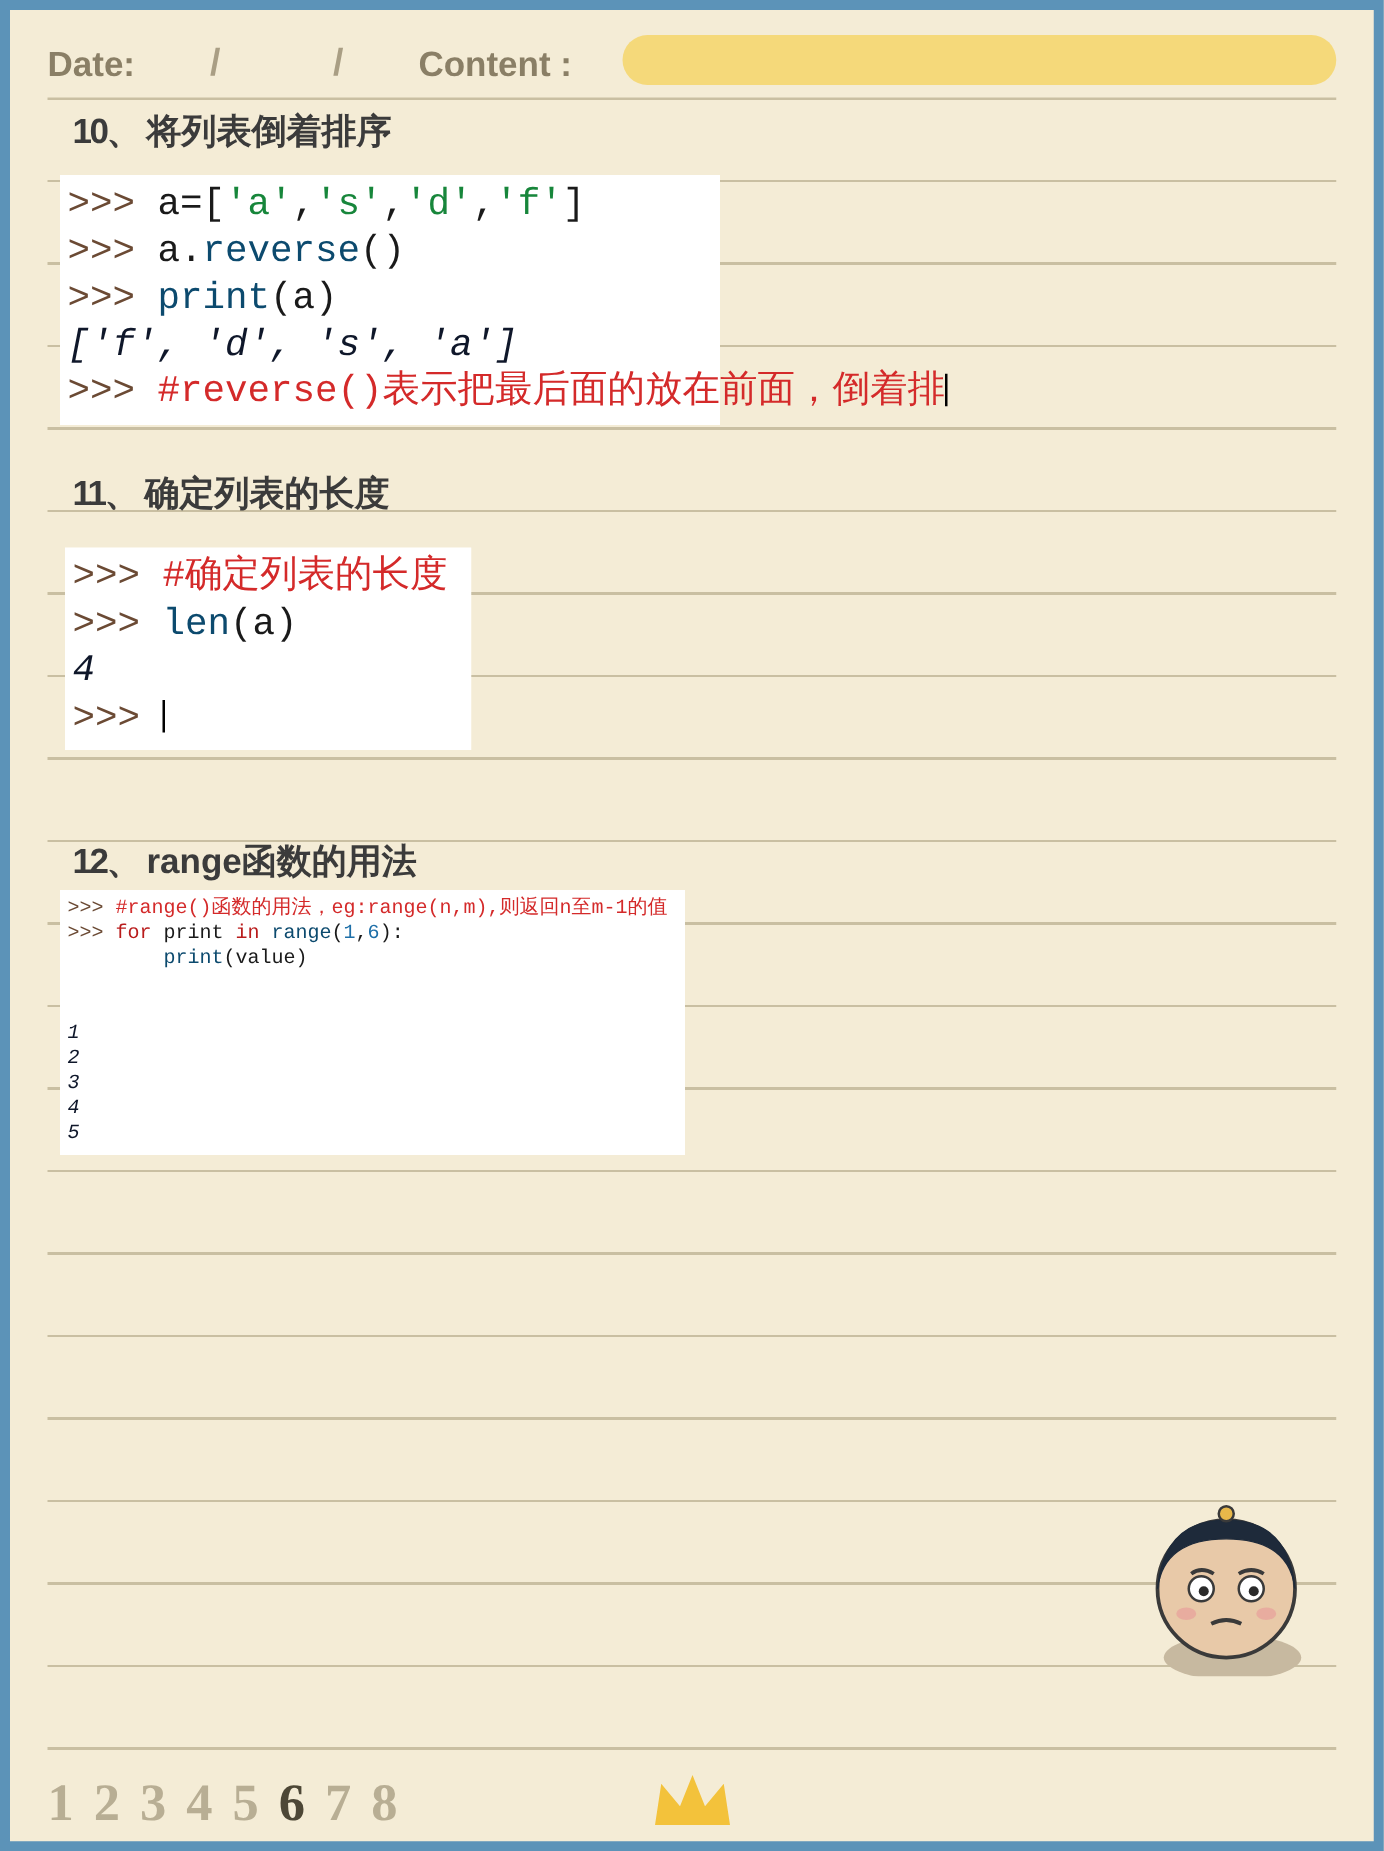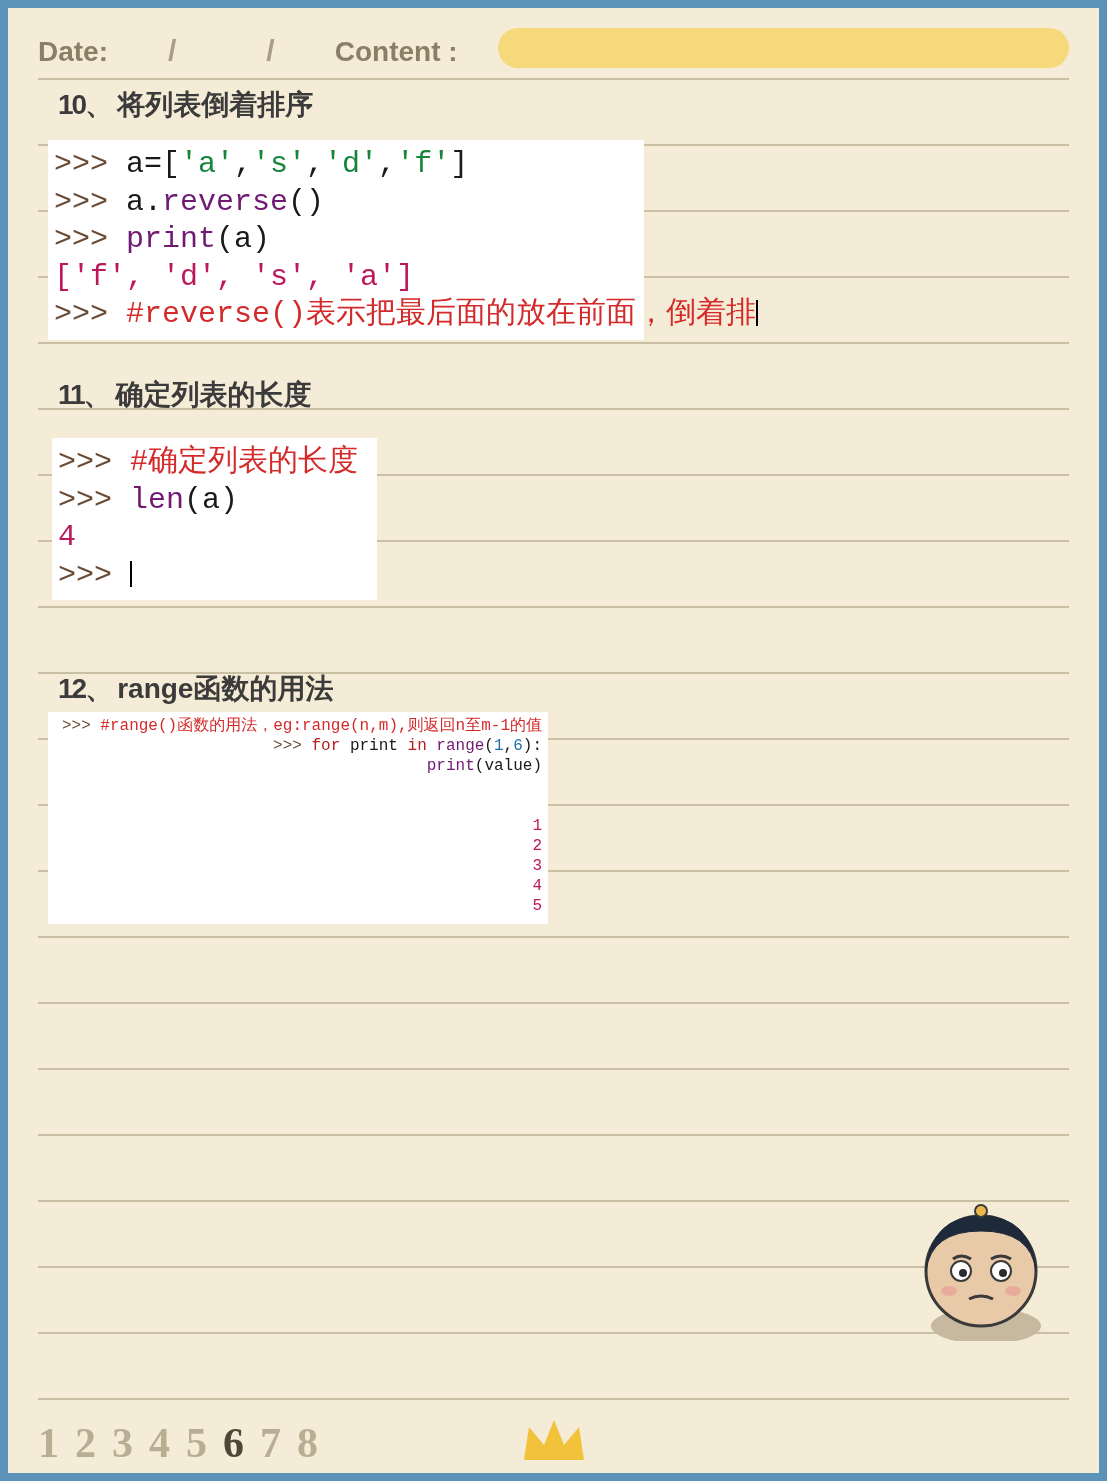--- a/index.html
+++ b/index.html
@@ -51,35 +51,35 @@
   .heading {
     font-family: Liberation Sans, sans-serif;
     font-size: 28px;
     font-weight: bold;
     color: #3b3b3b;
     padding-left: 20px;
     line-height: 1.2;
   }
   .heading .num { letter-spacing: -2px; margin-right: 6px; }
   .h10 { position: absolute; top: 8px; }
-  .code1 { position: absolute; top: 60px; left: 10px; width: 596px; background: #fff; padding: 6px 6px 6px 6px; }
+  .code1 { position: absolute; top: 60px; left: 10px; width: 528px; background: #fff; padding: 6px 6px 6px 6px; }
   .h11 { position: absolute; top: 298px; }
   .code2 { position: absolute; top: 358px; left: 14px; width: 325px; background: #fff; padding: 6px; }
   .h12 { position: absolute; top: 592px; }
   .code3 { position: absolute; top: 632px; left: 10px; width: 500px; background: #fff; padding: 4px 6px 8px 6px; font-size: 16px; line-height: 1.25; }
   .code-line { font-family: "Consolas", "Courier New", monospace; font-size: 30px; line-height: 1.25; white-space: pre; }
-  .code3 .code-line { font-size: 16px; text-align: right; }
+  .code3 .code-line { font-size: 16px; }
   .prompt { color: #6b4a34; }
   .str { color: #17863b; }
   .kw  { color: #b91c1c; }
-  .fn  { color: #701a75; }
+  .fn  { color: #0c4a6e; }
   .num-lit { color: #1e6fa8; }
   .cmt { color: #d42a2a; }
   .plain { color: #1a1a1a; }
-  .out { color: #be185d; }
+  .out { color: #0f172a; font-style: italic; }
   .cursor { display:inline-block; width:2px; height:26px; background:#000; vertical-align:-4px; }
   
   .footer {
     position: absolute;
     left: 30px; bottom: 6px;
     font-family: "Comic Sans MS", cursive;
     font-size: 42px;
     font-weight: bold;
     color: #b8ae94;
     letter-spacing: 16px;

